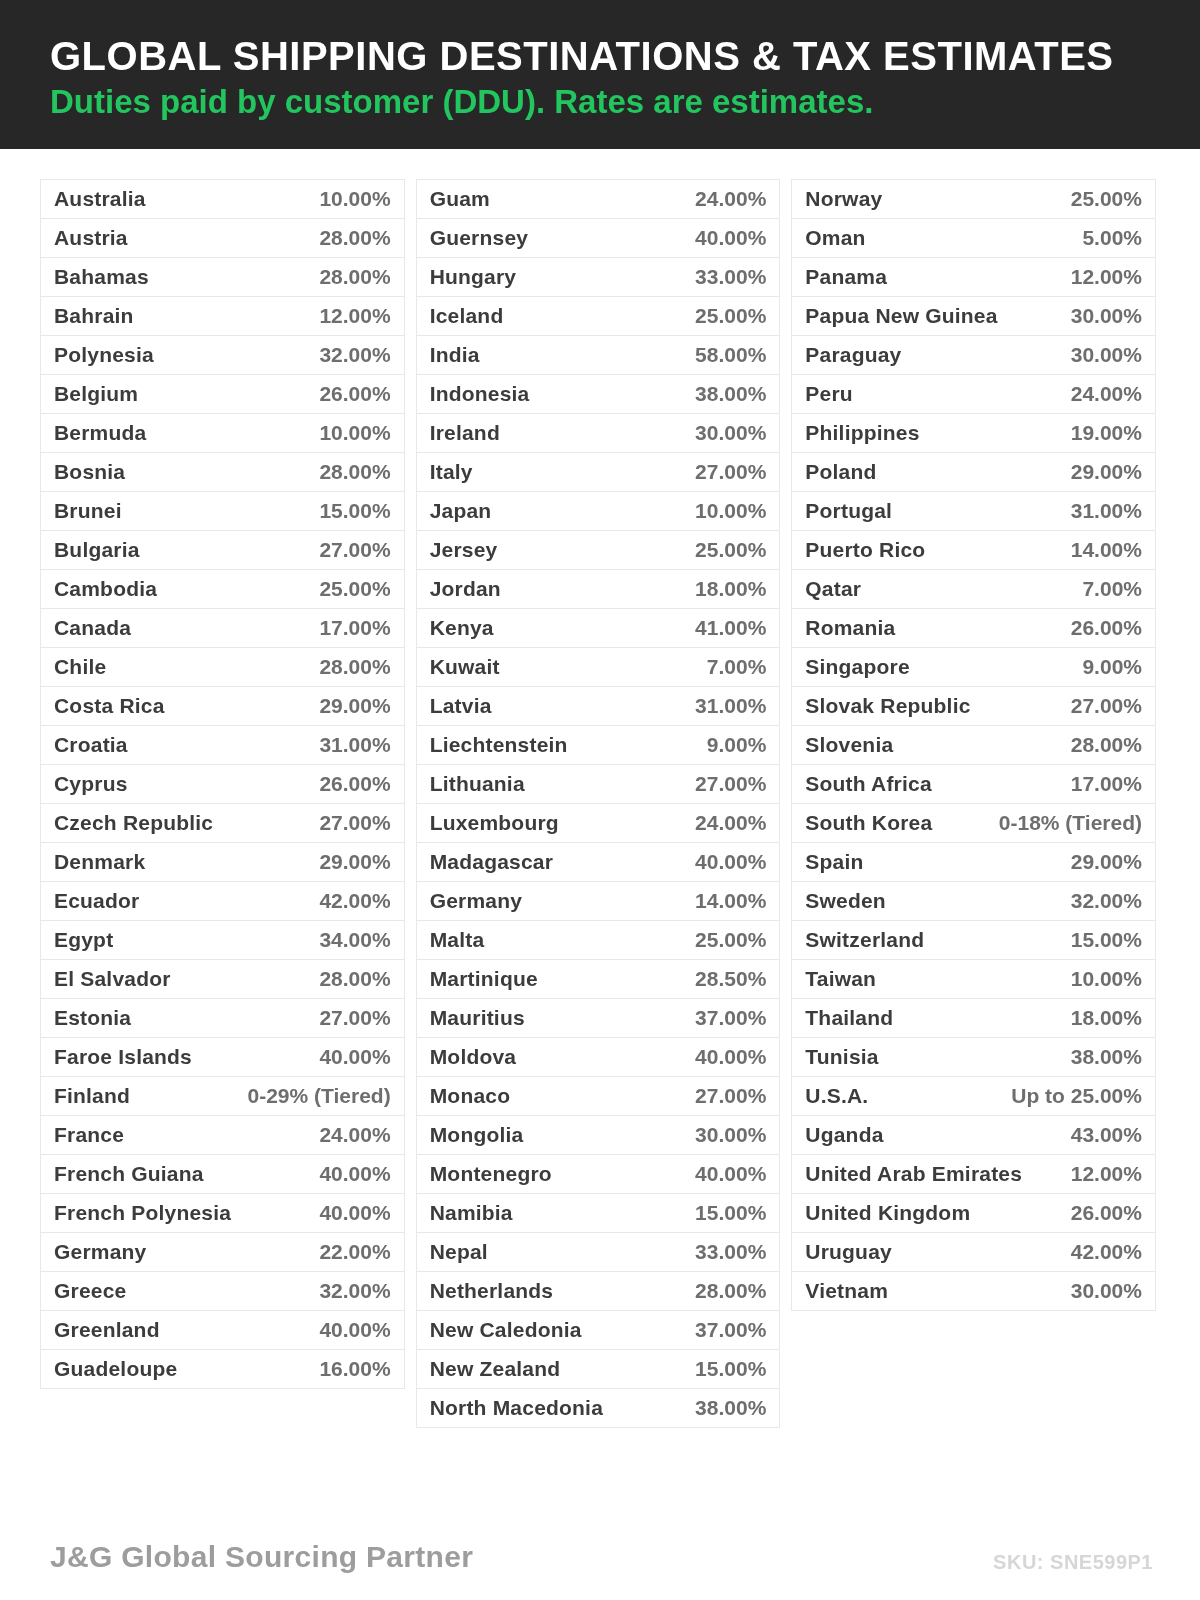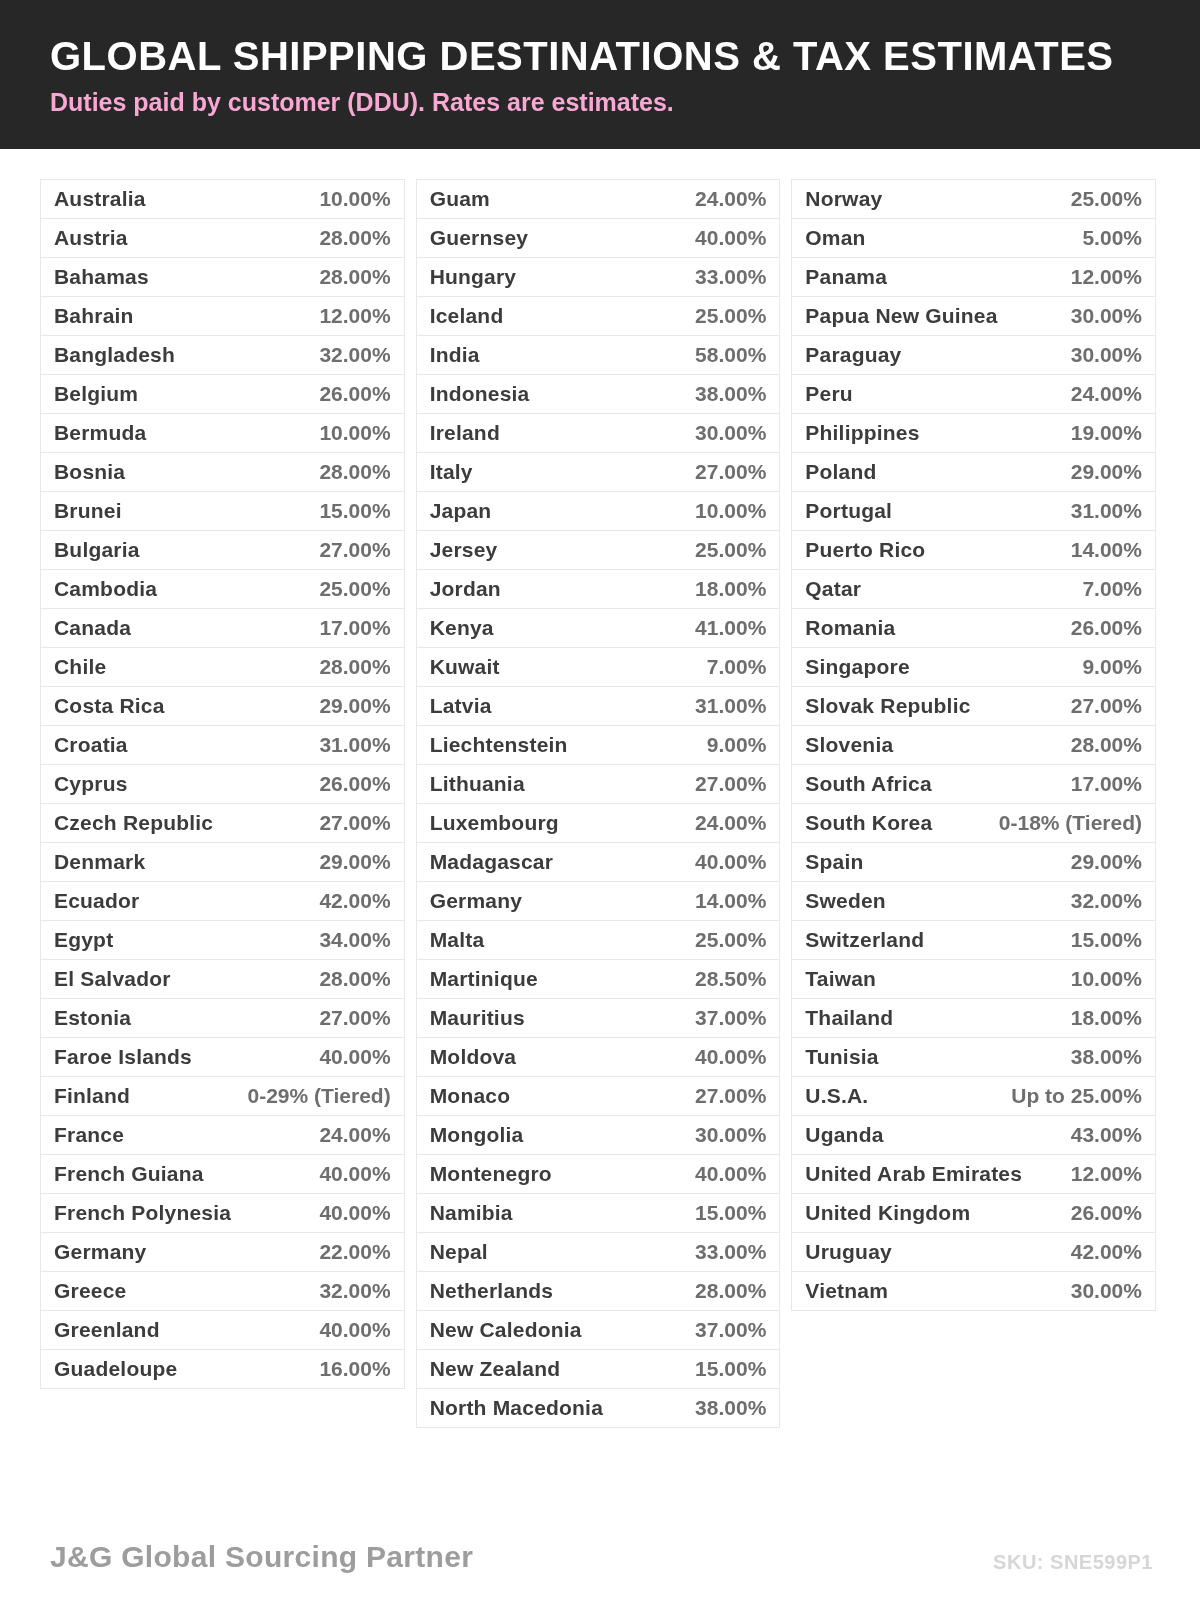--- a/index.html
+++ b/index.html
@@ -24,22 +24,22 @@
     margin: 0;
     color: #ffffff;
     font-size: 40px;
     line-height: 44px;
     font-weight: bold;
     letter-spacing: 0.5px;
     white-space: nowrap;
   }
   .header .subtitle {
     margin: 9px 0 0 0;
-    color: #f9a8d4;
-    font-size: 25px;
+    color: #22c55e;
+    font-size: 33px;
     line-height: 30px;
     font-weight: bold;
   }
 
   
   .main {
     padding: 30px 44px 0 40px;
     display: grid;
     grid-template-columns: 1fr 1fr 1fr;
     column-gap: 11px;
@@ -113,21 +113,21 @@
       </div>
       <div class="row">
         <span class="country">Bahamas</span>
         <span class="rate">28.00%</span>
       </div>
       <div class="row">
         <span class="country">Bahrain</span>
         <span class="rate">12.00%</span>
       </div>
       <div class="row">
-        <span class="country">Bangladesh</span>
+        <span class="country">Polynesia</span>
         <span class="rate">32.00%</span>
       </div>
       <div class="row">
         <span class="country">Belgium</span>
         <span class="rate">26.00%</span>
       </div>
       <div class="row">
         <span class="country">Bermuda</span>
         <span class="rate">10.00%</span>
       </div>

